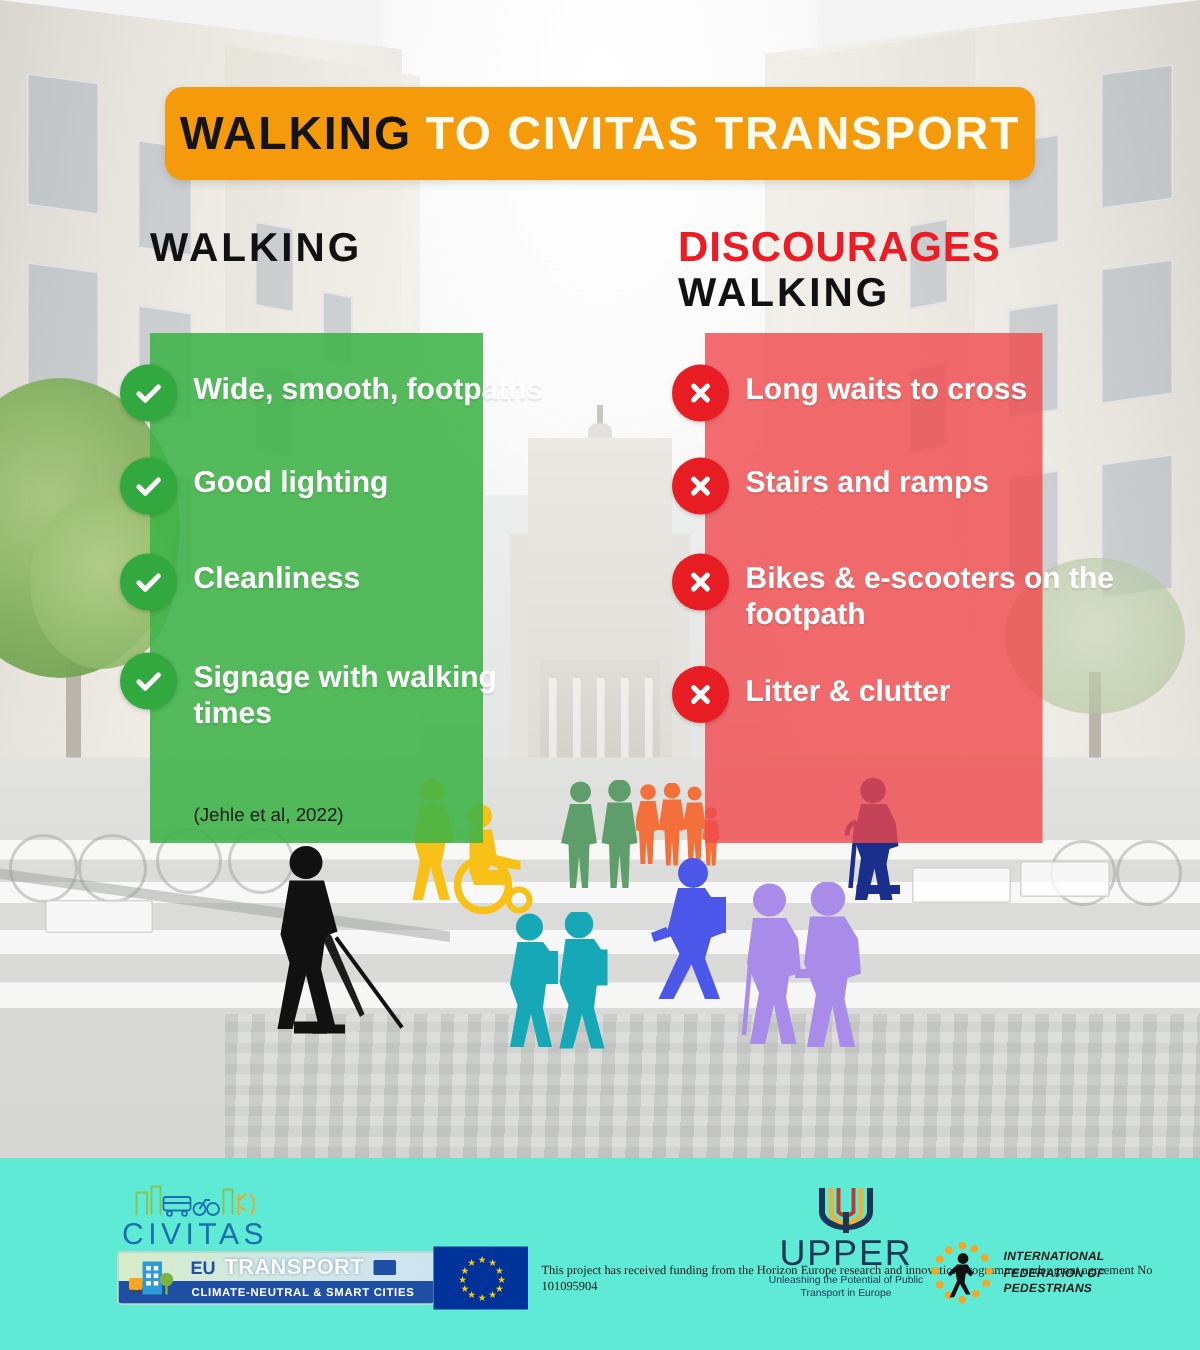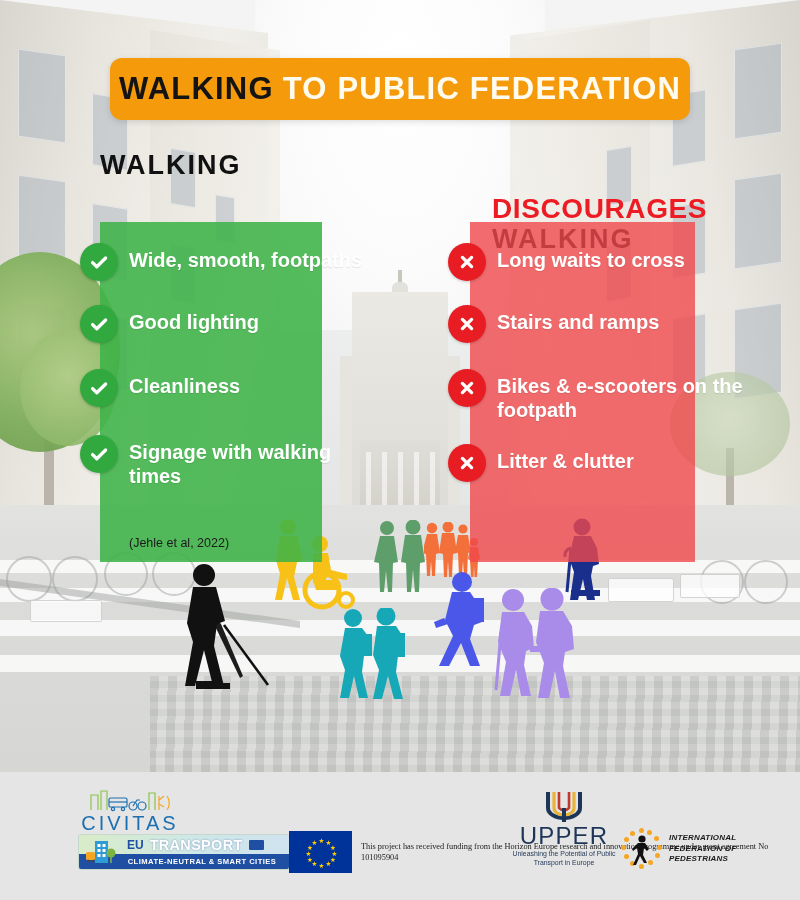--- a/index.html
+++ b/index.html
@@ -58,21 +58,21 @@
     border-radius:12px;box-shadow:0 2px 6px rgba(0,0,0,.13);
     display:flex;align-items:center;justify-content:center;gap:9px;}
   .t-black{color:#141414;font-size:31px;font-weight:bold;letter-spacing:1.2px;}
   .t-white{color:#FFFBEF;font-size:31px;font-weight:bold;letter-spacing:1.2px;}
 
   
   .head{position:absolute;}
   .head .h1{font-size:28px;font-weight:bold;letter-spacing:.6px;line-height:1.08;}
   .head .h2{font-size:27px;font-weight:bold;color:#111;letter-spacing:2px;line-height:1.12;}
   .head-left{left:100px;top:150px;}
-  .head-right{left:492px;top:150px;margin-top:44px;}
+  .head-right{left:452px;top:150px;}
   .green-txt{color:#3BB54A;}
   .red-txt{color:#ED1C24;}
 
   
   .panel{position:absolute;top:222px;height:340px;}
   .panel-green{left:100px;width:222px;background:rgba(61,179,72,.88);}
   .panel-red{left:470px;width:225px;background:rgba(240,72,76,.80);}
 
   
   .blist{position:absolute;top:243px;}
@@ -86,21 +86,21 @@
   .badge svg{display:block;}
   .btext{color:#fff;font-size:20px;font-weight:bold;line-height:1.21;padding-top:5px;
          text-shadow:0 1px 1px rgba(0,0,0,.10);}
   .cite{position:absolute;left:129px;top:536px;color:#1b1b1b;font-size:12.5px;font-weight:normal;}
 
   
   .sil{position:absolute;}
   .sil svg{display:block;}
 
   
-  .footer{position:absolute;left:0;top:772px;width:800px;height:128px;background:#e5e5e5;}
+  .footer{position:absolute;left:0;top:772px;width:800px;height:128px;background:#5eead4;}
   .civitas{position:absolute;left:72px;top:14px;width:116px;text-align:center;}
   .civ-ico{height:26px;display:flex;align-items:flex-end;justify-content:center;gap:2px;}
   .civ-name{font-size:20px;letter-spacing:3px;color:#1C6FB0;font-weight:normal;line-height:1.1;}
   .civ-tag{font-size:4.6px;color:#1C6FB0;letter-spacing:.2px;margin-top:1px;}
   .eum{position:absolute;left:78px;top:62px;width:210px;height:34px;border-radius:3px;
     background:linear-gradient(90deg,#d9ecc8 0%,#cfe7e7 55%,#cfe3ef 100%);
     border:1px solid #c6d8cc;overflow:hidden;}
   .eum-top{display:flex;align-items:center;height:19px;padding-left:48px;gap:6px;}
   .eum-eu{color:#1f4fa3;font-size:12px;font-weight:bold;}
   .eum-mis{color:#fff;font-size:14.5px;font-weight:bold;letter-spacing:.3px;
@@ -288,21 +288,21 @@
           <path d="M50 23h23l9 15 2 23-9 3-2 14 7 32H70l-5-27-6 27H48l6-35-8-21z"></path>
           <path d="M40 58h14v6H40z"></path>
         </g>
         <path d="M11 44 L6 102" stroke="#A98BEA" stroke-width="3" fill="none"></path>
       </svg>
     </div>
   </div>
 
   <div class="title-bar">
     <span class="t-black">WALKING</span>
-    <span class="t-white">TO PUBLIC FEDERATION</span>
+    <span class="t-white">TO CIVITAS TRANSPORT</span>
   </div>
 
   <div class="head head-left">
     <div class="h2">WALKING</div>
   </div>
   <div class="head head-right">
     <div class="h1 red-txt">DISCOURAGES</div>
     <div class="h2">WALKING</div>
   </div>
 

